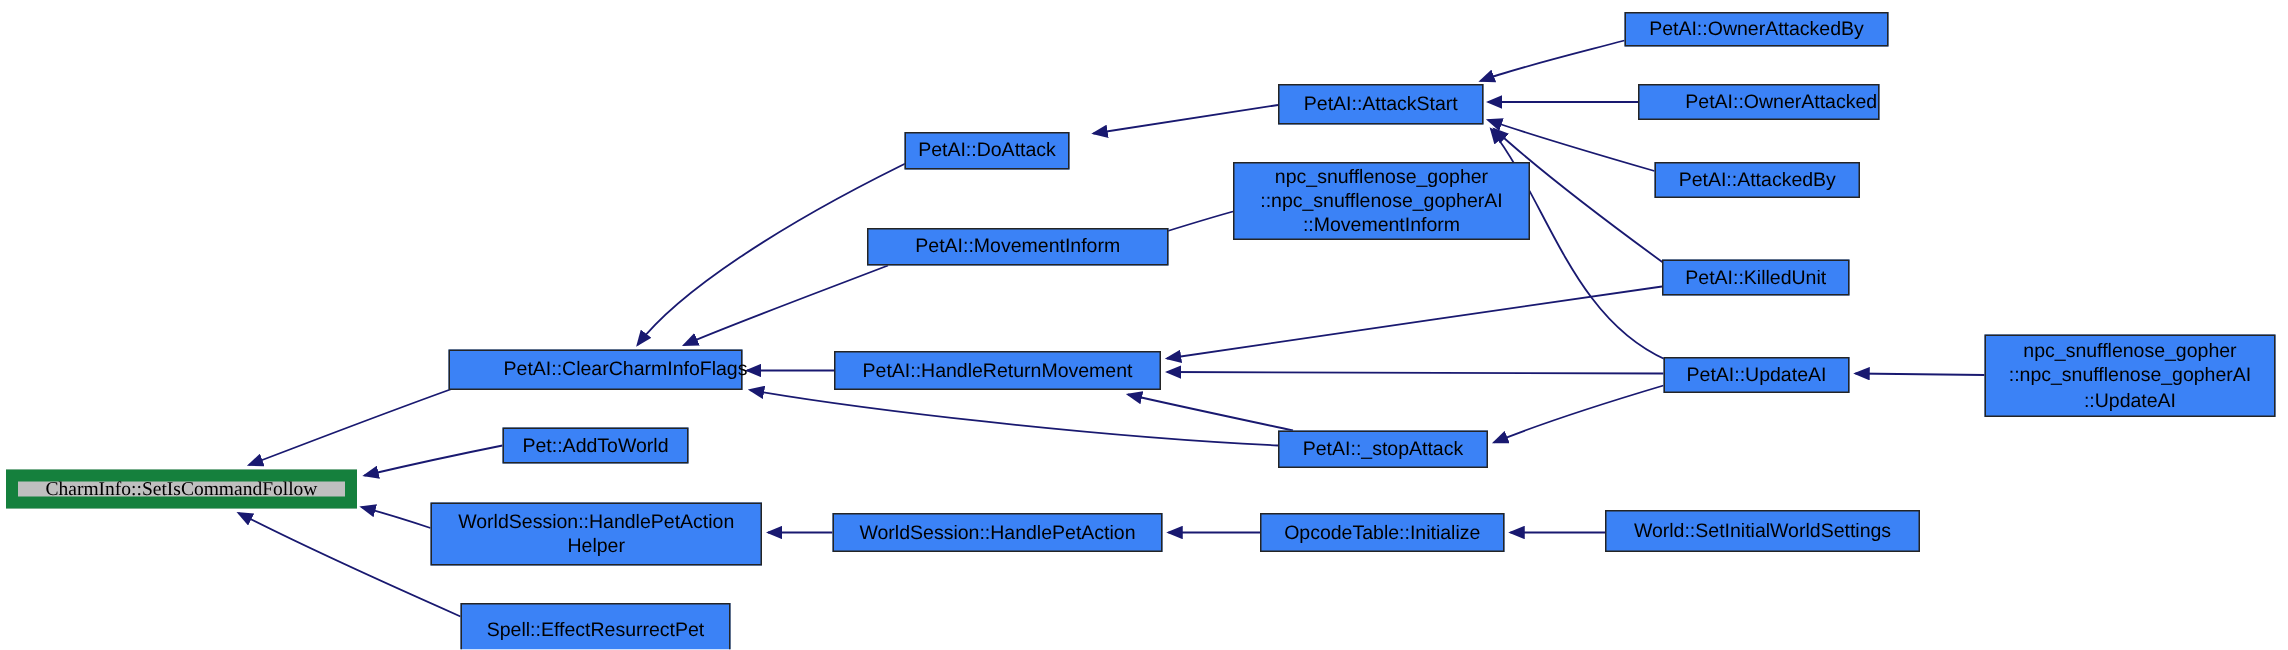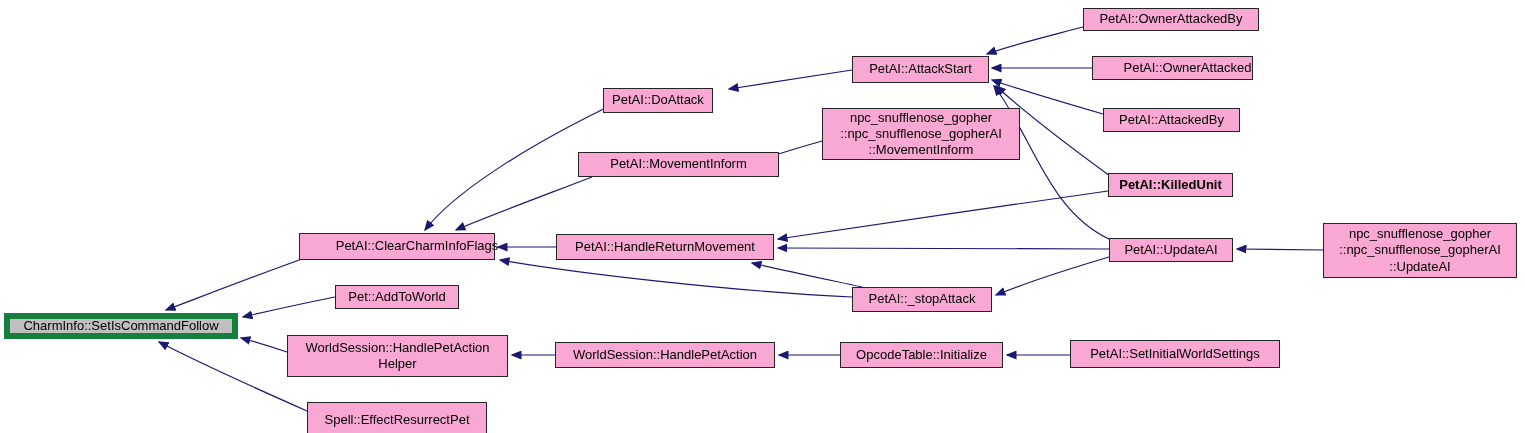--- a/index.html
+++ b/index.html
@@ -25,32 +25,33 @@
     fill: none;
     stroke-width: 1.2;
   }
   .node {
     position: absolute;
     box-sizing: border-box;
     display: flex;
     align-items: center;
     justify-content: center;
     text-align: center;
-    background: #f9a8d4;
+    background: #3b82f6;
     border: 1px solid #242424;
     color: #000000;
     font-size: 13px;
     line-height: 1.25;
     white-space: pre-line;
     cursor: pointer;
   }
   .node.highlighted {
     background: #bfbfbf;
-    border: 6px solid #15803d;
+    border: 8px solid #15803d;
     cursor: default;
+    font-family: Liberation Serif, serif;
   }
 </style>
 </head>
 <body>
 
 <div class="canvas">
     <svg width="1525" height="433" viewBox="0 0 1525 433" class="edge-layer">
       <defs>
         <marker id="arrow" markerWidth="11" markerHeight="9" refX="9.5" refY="4.5" orient="auto" markerUnits="userSpaceOnUse">
           <path d="M0,0 L11,4.5 L0,9 z" fill="#191970"></path>
@@ -85,26 +86,26 @@
     <div class="node" style="left: 603px; top: 88px; width: 110px; height: 25px;">PetAI::DoAttack</div>
     <div class="node" style="left: 578px; top: 152px; width: 201px; height: 25px;">PetAI::MovementInform</div>
     <div class="node" style="left: 556px; top: 234px; width: 218px; height: 26px;">PetAI::HandleReturnMovement</div>
     <div class="node" style="left: 852px; top: 56px; width: 137px; height: 27px;">PetAI::AttackStart</div>
     <div class="node" style="left: 822px; top: 108px; width: 198px; height: 52px;">npc_snufflenose_gopher
 ::npc_snufflenose_gopherAI
 ::MovementInform</div>
     <div class="node" style="left: 1083px; top: 8px; width: 176px; height: 23px;">PetAI::OwnerAttackedBy</div>
     <div class="node" style="left: 1092px; top: 56px; width: 161px; height: 24px; padding-left: 30px;">PetAI::OwnerAttacked</div>
     <div class="node" style="left: 1103px; top: 108px; width: 137px; height: 24px;">PetAI::AttackedBy</div>
-    <div class="node" style="left: 1108px; top: 173px; width: 125px; height: 24px; font-weight: bold;">PetAI::KilledUnit</div>
+    <div class="node" style="left: 1108px; top: 173px; width: 125px; height: 24px;">PetAI::KilledUnit</div>
     <div class="node" style="left: 1109px; top: 238px; width: 124px; height: 24px;">PetAI::UpdateAI</div>
     <div class="node" style="left: 1323px; top: 223px; width: 194px; height: 55px;">npc_snufflenose_gopher
 ::npc_snufflenose_gopherAI
 ::UpdateAI</div>
     <div class="node" style="left: 852px; top: 287px; width: 140px; height: 25px;">PetAI::_stopAttack</div>
     <div class="node" style="left: 335px; top: 285px; width: 124px; height: 24px;">Pet::AddToWorld</div>
     <div class="node" style="left: 287px; top: 335px; width: 221px; height: 42px;">WorldSession::HandlePetAction
 Helper</div>
     <div class="node" style="left: 307px; top: 402px; width: 180px; height: 36px;">Spell::EffectResurrectPet</div>
     <div class="node" style="left: 555px; top: 342px; width: 220px; height: 26px;">WorldSession::HandlePetAction</div>
     <div class="node" style="left: 840px; top: 342px; width: 163px; height: 26px;">OpcodeTable::Initialize</div>
-    <div class="node" style="left: 1070px; top: 340px; width: 210px; height: 28px;">PetAI::SetInitialWorldSettings</div>
+    <div class="node" style="left: 1070px; top: 340px; width: 210px; height: 28px;">World::SetInitialWorldSettings</div>
   </div>
 
 </body></html>

